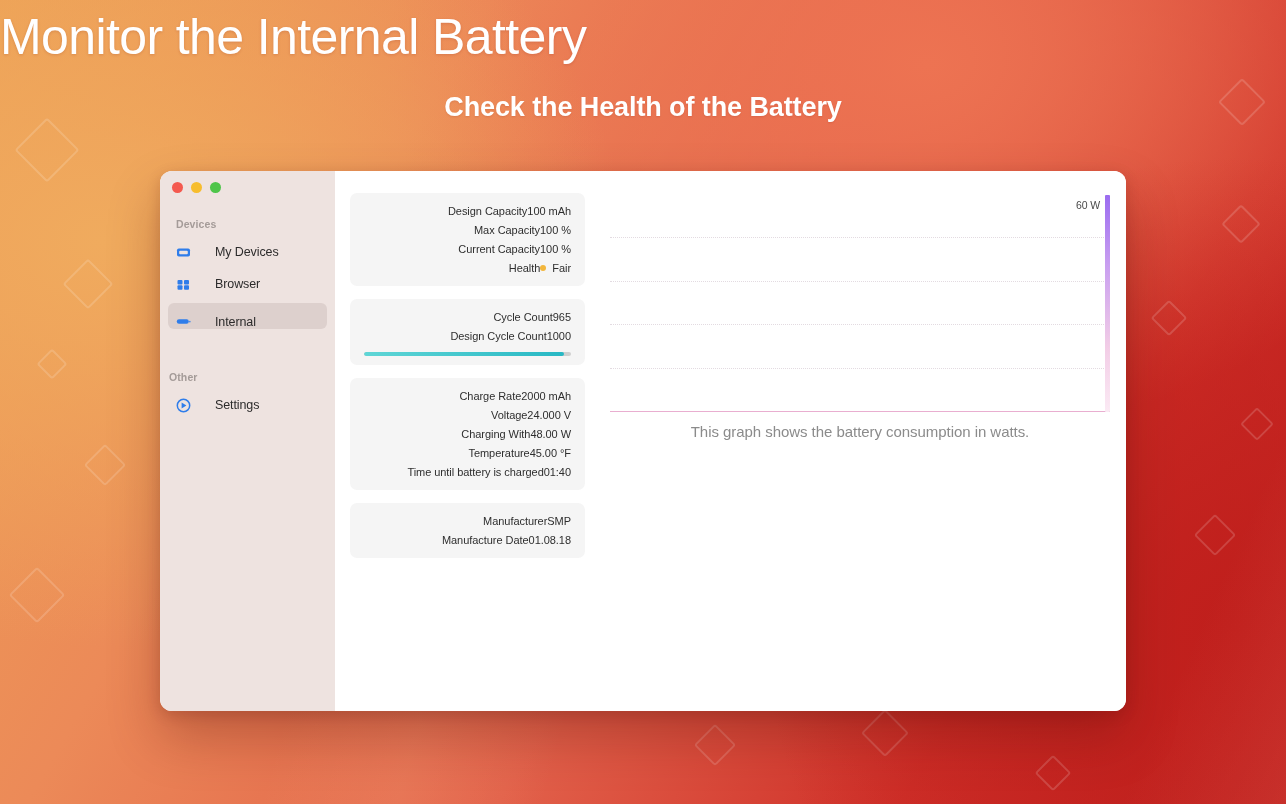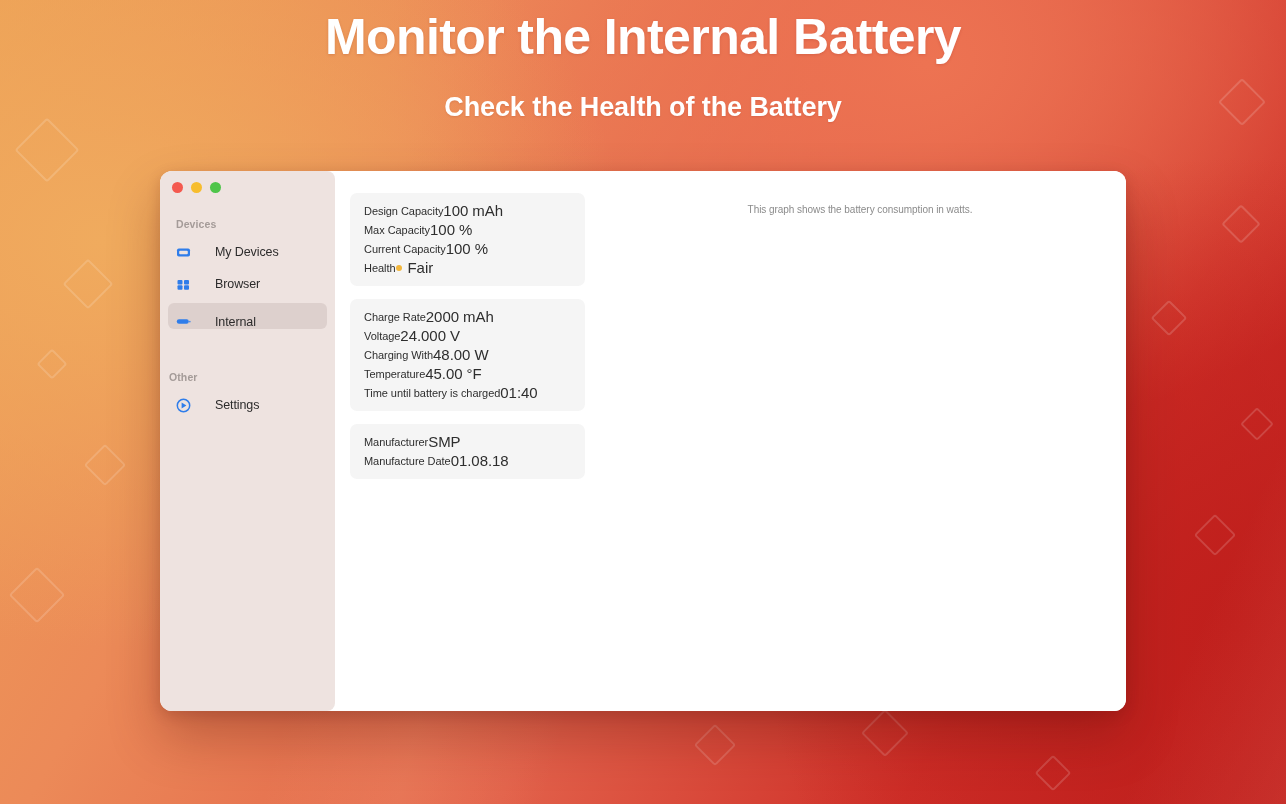--- a/index.html
+++ b/index.html
@@ -47,24 +47,24 @@
     transform: rotate(45deg);
     border-radius: 3px;
     pointer-events: none;
   }
 
   
   .headline {
     position: absolute;
     left: 0; right: 0;
     top: 8px;
-    text-align: center;
+    text-align: left;
     color: #fff;
     font-size: 50px;
-    font-weight: bold;
+    font-weight: normal;
     letter-spacing: -0.6px;
     text-shadow: 0 1px 3px rgba(120,30,20,0.18);
   }
   .subhead {
     position: absolute;
     left: 0; right: 0;
     top: 92px;
     text-align: center;
     color: #fff;
     font-size: 27px;
@@ -87,21 +87,20 @@
     box-shadow: 0 26px 52px rgba(90,18,10,0.30), 0 4px 14px rgba(90,18,10,0.18);
   }
 
   
   .sidebar {
     width: 175px;
     flex: 0 0 175px;
     background: #eee3e0;
     padding: 0;
     position: relative;
-    border-radius: 8px;
   }
   .traffic {
     display: flex;
     gap: 8px;
     padding: 11px 0 0 12px;
   }
   .tl { width: 11px; height: 11px; border-radius: 50%; }
   .tl-r { background: #f4594f; }
   .tl-y { background: #f7bd2e; }
   .tl-g { background: #4fc54a; }
@@ -159,31 +158,31 @@
     background: #f5f5f5;
     border-radius: 7px;
     padding: 8px 14px 9px 14px;
     margin-bottom: 13px;
     position: relative;
     overflow: hidden;
   }
   .row {
     display: flex;
     align-items: center;
-    justify-content: flex-start;
+    justify-content: flex-end;
     height: 19px;
   }
   .row-k {
     font-size: 11px;
     color: #2e2e2e;
     letter-spacing: -0.05px;
     white-space: nowrap;
   }
   .row-v {
-    font-size: 15px;
+    font-size: 11px;
     color: #2e2e2e;
     letter-spacing: -0.05px;
     white-space: nowrap;
     display: flex;
     align-items: center;
     gap: 6px;
   }
   .dot {
     width: 6px; height: 6px;
     border-radius: 50%;
@@ -235,21 +234,21 @@
   }
   .spike-label {
     position: absolute;
     font-size: 10.5px;
     color: #4a4a4a;
     letter-spacing: -0.1px;
     white-space: nowrap;
   }
   .graph-caption {
     text-align: center;
-    font-size: 10px;
+    font-size: 15px;
     color: #8b8b8b;
     margin-top: 11px;
     letter-spacing: -0.05px;
   }
 </style>
 </head>
 <body>
 
 <div id="stage">
 
@@ -352,20 +351,33 @@
           </div>
           <div class="row">
             <span class="row-k">Health</span>
             <span class="row-v">
               <span class="dot" style="background:#f2b63c"></span>
               <span>Fair</span>
             </span>
           </div>
         </div>
 
+        <div class="card">
+          <div class="row">
+            <span class="row-k">Cycle Count</span>
+            <span class="row-v">965</span>
+          </div>
+          <div class="row">
+            <span class="row-k">Design Cycle Count</span>
+            <span class="row-v">1000</span>
+          </div>
+          <div class="progress">
+            <div class="progress-fill" id="cycle-fill" style="width: 96.5%;"></div>
+          </div>
+        </div>
 
         <div class="card">
           <div class="row">
             <span class="row-k">Charge Rate</span>
             <span class="row-v">2000 mAh</span>
           </div>
           <div class="row">
             <span class="row-k">Voltage</span>
             <span class="row-v">24.000 V</span>
           </div>
@@ -389,18 +401,27 @@
             <span class="row-v">SMP</span>
           </div>
           <div class="row">
             <span class="row-k">Manufacture Date</span>
             <span class="row-v">01.08.18</span>
           </div>
         </div>
       </div>
 
       <div class="right-col">
+        <div class="graph" id="graph">
+            <div class="gridline" style="bottom: 173.6px;"></div>
+            <div class="gridline" style="bottom: 130.2px;"></div>
+            <div class="gridline" style="bottom: 86.8px;"></div>
+            <div class="gridline" style="bottom: 43.4px;"></div>
+          <div class="spike-label" id="spike-label" style="right: 10px; bottom: 201px;">60 W</div>
+          <div class="baseline"></div>
+          <div class="spike" id="spike" style="height: 217px; right: 0px;"></div>
+        </div>
         <div class="graph-caption">This graph shows the battery consumption in watts.</div>
       </div>
 
     </div>
   </div>
 </div>
 
 </body></html>

